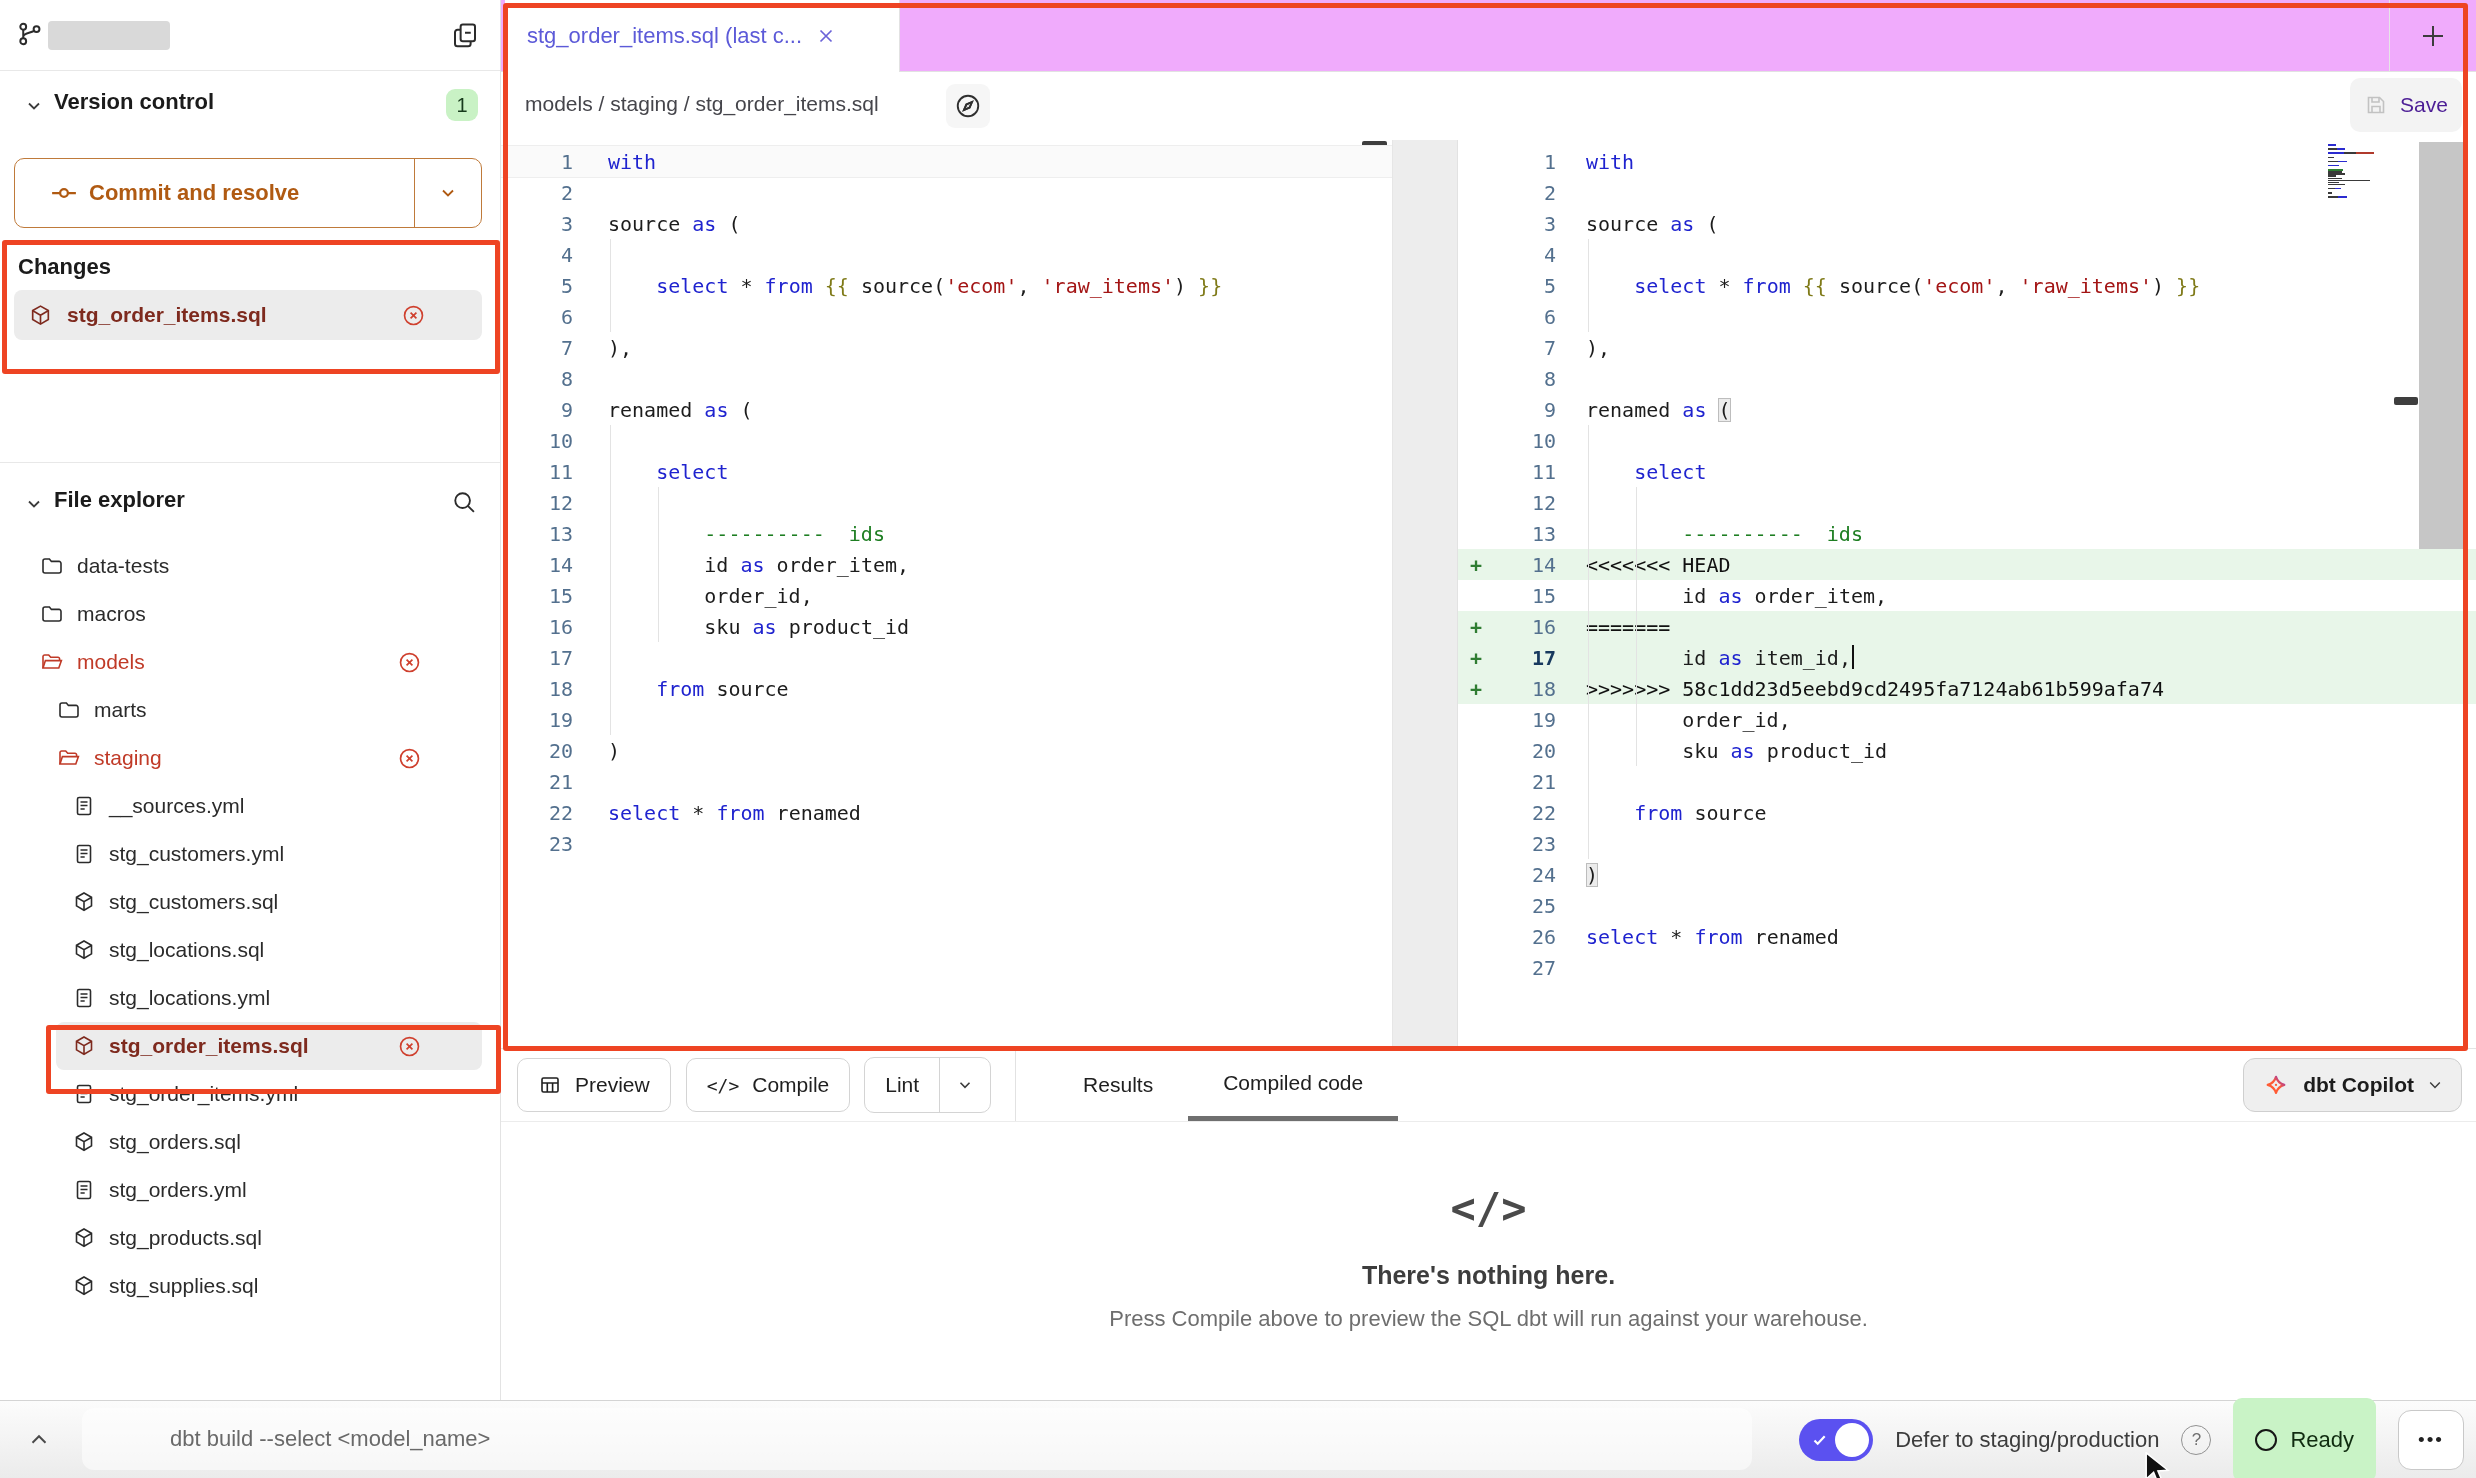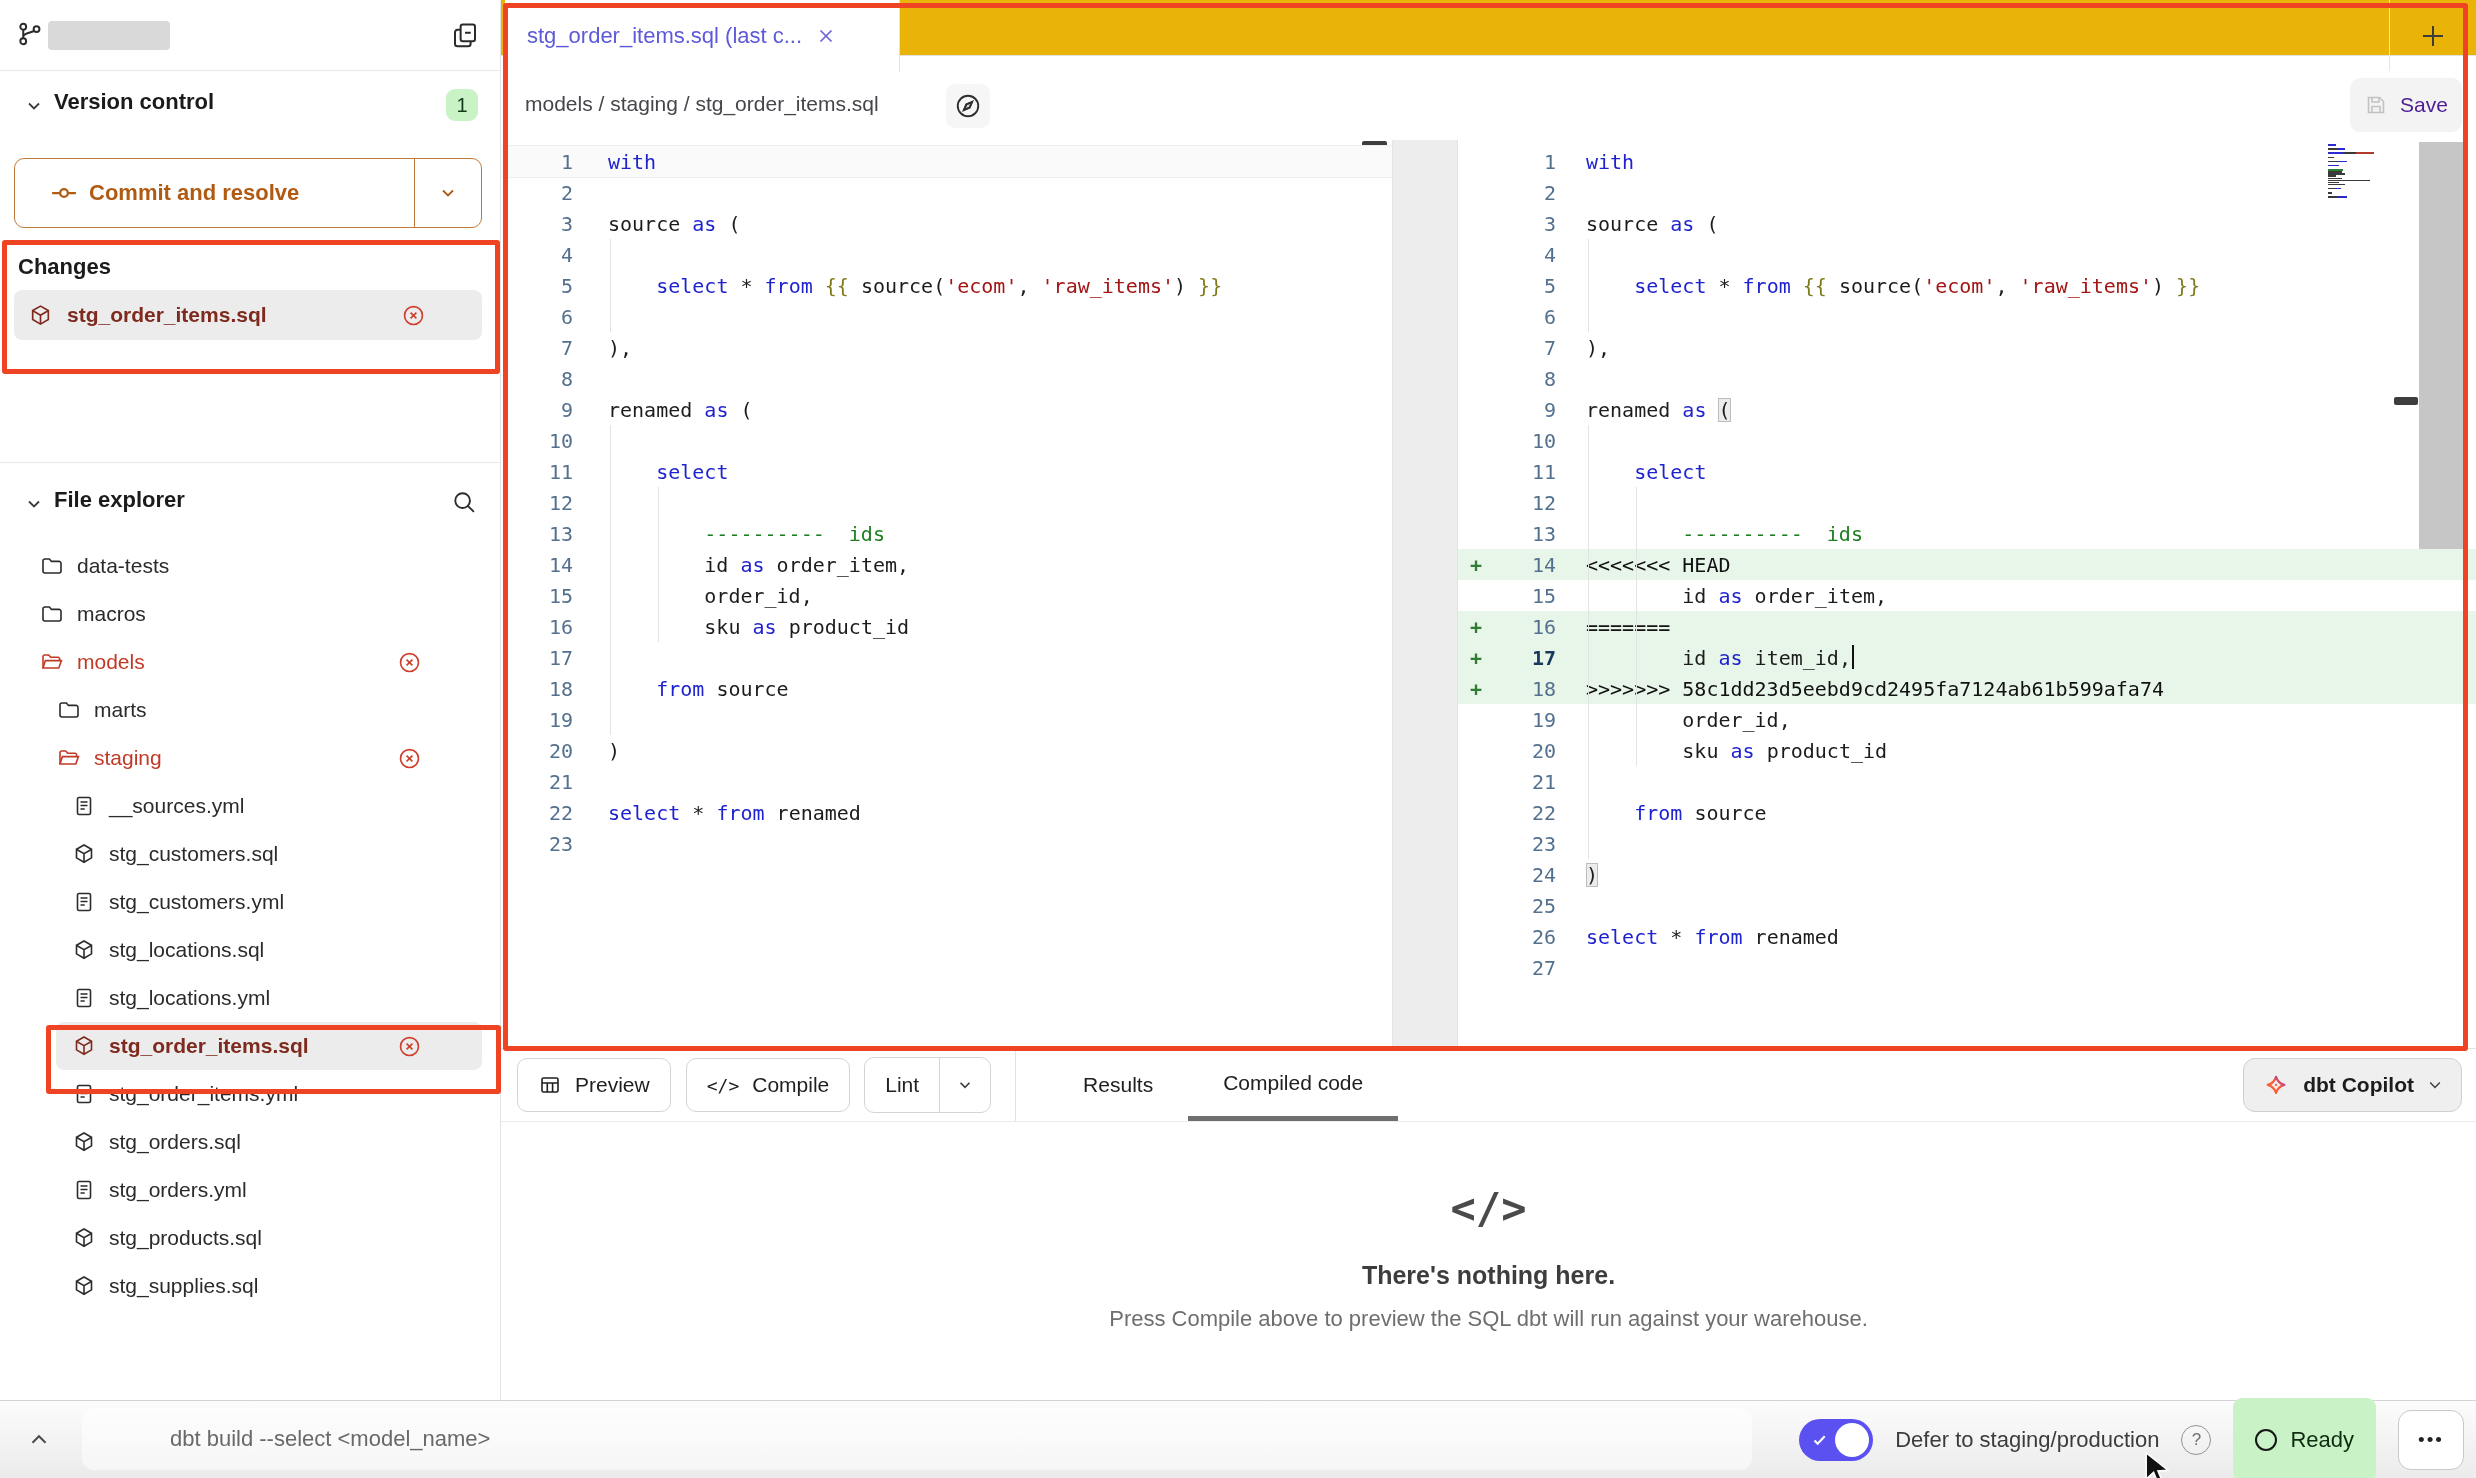--- a/index.html
+++ b/index.html
@@ -32,21 +32,21 @@
   #fe-tree{position:absolute;left:0;top:542px;width:100%}
   .trow{position:relative;height:48px;display:flex;align-items:center;gap:13px;font-size:21px;color:#2b2b2b;font-weight:500}
   .trow.red{color:#c03a27}
   .trow .rm{position:absolute;right:78px}
   .trow.sel{background:#ececec;border-radius:8px;margin-left:56px;margin-right:18px;color:#7e2a1e;font-weight:600}
   .trow.sel .rm{right:60px}
   .ticon{flex:0 0 24px}
 
   
   #main{position:absolute;left:501px;top:0;width:1975px;height:1400px;background:#fff;overflow:hidden}
-  #tabbar{position:absolute;left:0;top:0;width:100%;height:56px;background:#eab308;border-bottom:1px solid #e2e2e2;box-sizing:border-box}
+  #tabbar{position:absolute;left:0;top:0;width:100%;height:72px;background:#f0abfc;border-bottom:1px solid #e2e2e2;box-sizing:border-box}
   #tab-active{position:absolute;left:4px;top:0;width:395px;height:72px;background:#fff;border-right:1px solid #e2e2e2;
     display:flex;align-items:center;gap:14px;padding-left:22px;box-sizing:border-box}
   #tab-active .ttl{font-size:22px;color:#5c5ad8;white-space:nowrap;overflow:hidden}
   #newtab{position:absolute;right:0;top:0;width:86px;height:71px;border-left:1px solid #e6e6e6;display:flex;align-items:center;justify-content:center}
   #crumb-row{position:absolute;left:0;top:72px;width:100%;height:68px;background:#fff}
   #crumb{position:absolute;left:24px;top:20px;font-size:21px;color:#45454b}
   #compass-btn{position:absolute;left:445px;top:12px;width:44px;height:44px;border-radius:9px;background:#f6f6f6;
     display:flex;align-items:center;justify-content:center}
   #save-btn{position:absolute;right:14px;top:6px;width:112px;height:54px;background:#f3f3f3;border-radius:10px;
     display:flex;align-items:center;justify-content:center;gap:12px;font-size:21px;color:#4c1d95}
@@ -279,34 +279,34 @@
           <svg width="24" height="24" viewBox="0 0 24 24" fill="none" stroke="#2b2b2b" stroke-width="1.6">
             <rect x="5.5" y="3.5" width="13" height="17" rx="1.6"></rect>
             <path d="M8.5 8h7M8.5 11.5h7M8.5 15h4.2"></path>
           </svg>
         </span>
         <span>__sources.yml</span>
       </div>
       <div class="trow" style="padding-left: 72px;">
         <span class="ticon">
           <svg width="24" height="24" viewBox="0 0 24 24" fill="none" stroke="#2b2b2b" stroke-width="1.6">
+            <rect x="5.5" y="3.5" width="13" height="17" rx="1.6"></rect>
+            <path d="M8.5 8h7M8.5 11.5h7M8.5 15h4.2"></path>
+          </svg>
+        </span>
+        <span>stg_customers.yml</span>
+      </div>
+      <div class="trow" style="padding-left: 72px;">
+        <span class="ticon">
+          <svg width="24" height="24" viewBox="0 0 24 24" fill="none" stroke="#2b2b2b" stroke-width="1.6">
             <path d="M12 3l7.5 4.3v8.6L12 20.3 4.5 15.9V7.3z"></path>
             <path d="M4.7 7.5L12 11.7l7.3-4.2M12 11.7v8.4"></path>
           </svg>
         </span>
         <span>stg_customers.sql</span>
-      </div>
-      <div class="trow" style="padding-left: 72px;">
-        <span class="ticon">
-          <svg width="24" height="24" viewBox="0 0 24 24" fill="none" stroke="#2b2b2b" stroke-width="1.6">
-            <rect x="5.5" y="3.5" width="13" height="17" rx="1.6"></rect>
-            <path d="M8.5 8h7M8.5 11.5h7M8.5 15h4.2"></path>
-          </svg>
-        </span>
-        <span>stg_customers.yml</span>
       </div>
       <div class="trow" style="padding-left: 72px;">
         <span class="ticon">
           <svg width="24" height="24" viewBox="0 0 24 24" fill="none" stroke="#2b2b2b" stroke-width="1.6">
             <path d="M12 3l7.5 4.3v8.6L12 20.3 4.5 15.9V7.3z"></path>
             <path d="M4.7 7.5L12 11.7l7.3-4.2M12 11.7v8.4"></path>
           </svg>
         </span>
         <span>stg_locations.sql</span>
       </div>

